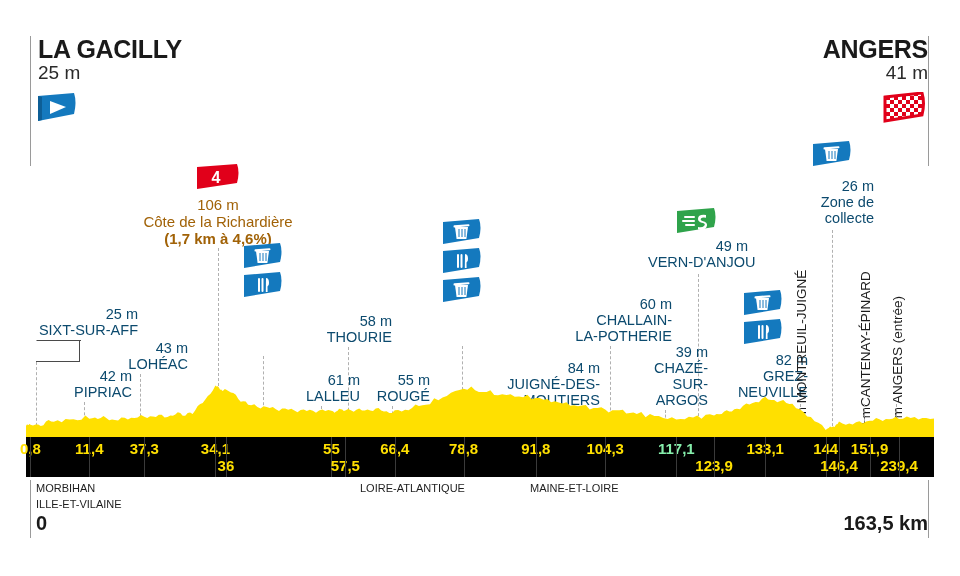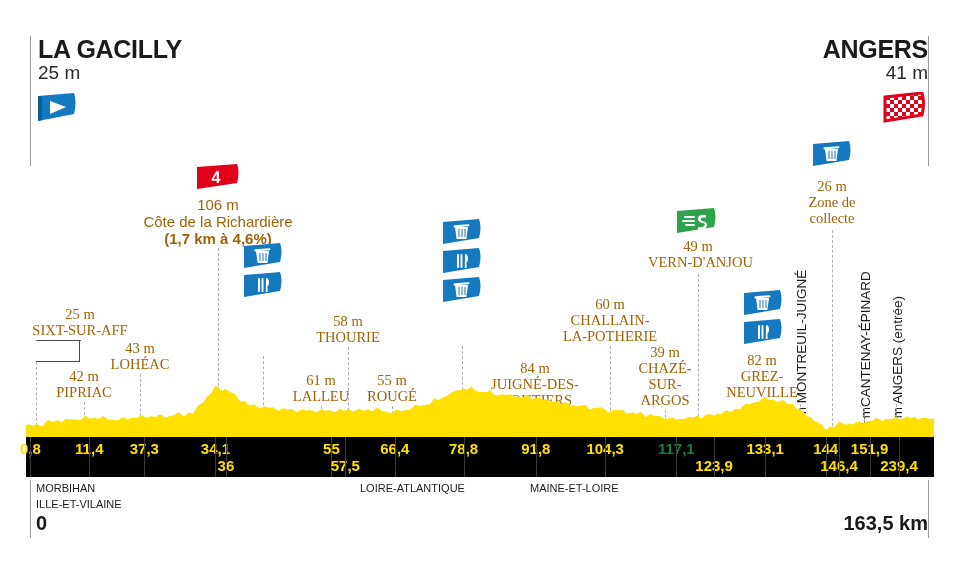--- a/index.html
+++ b/index.html
@@ -23,21 +23,21 @@
   #finish-block{right:32px;top:36px;text-align:right;}
 
   
   .edge-rule{position:absolute;width:1px;background:#9a9a9a;}
 
   
   .flag{position:absolute;}
   .flag svg{display:block;}
 
   
-  .poi{position:absolute;text-align:center;color:#a16207;font-family:Liberation Serif, serif;}
+  .poi{position:absolute;text-align:right;color:#0c4a6e;}
   .poi .alt{font-size:14.5px;line-height:16px;white-space:nowrap;}
   .poi .nm{font-size:14.5px;line-height:16px;white-space:nowrap;}
 
   
   #climb-caption{position:absolute;text-align:center;color:#a16207;}
   #climb-caption .alt{font-size:15px;line-height:17px;}
   #climb-caption .nm{font-size:15px;line-height:17px;}
   #climb-caption .grad{font-size:15px;font-weight:bold;line-height:17px;}
 
   
@@ -354,21 +354,21 @@
       <div class="km row1" style="left: 305.4px; color: rgb(255, 224, 0);">55</div>
       <div class="tick" style="left: 305.4px;"></div>
       <div class="km row1" style="left: 368.8px; color: rgb(255, 224, 0);">66,4</div>
       <div class="tick" style="left: 368.8px;"></div>
       <div class="km row1" style="left: 437.6px; color: rgb(255, 224, 0);">78,8</div>
       <div class="tick" style="left: 437.6px;"></div>
       <div class="km row1" style="left: 509.8px; color: rgb(255, 224, 0);">91,8</div>
       <div class="tick" style="left: 509.8px;"></div>
       <div class="km row1" style="left: 579.2px; color: rgb(255, 224, 0);">104,3</div>
       <div class="tick" style="left: 579.2px;"></div>
-      <div class="km row1" style="left: 650.3px; color: #15803d;">117,1</div>
+      <div class="km row1" style="left: 650.3px; color: #86efac;">117,1</div>
       <div class="tick" style="left: 650.3px;"></div>
       <div class="km row1" style="left: 739.2px; color: rgb(255, 224, 0);">133,1</div>
       <div class="tick" style="left: 739.2px;"></div>
       <div class="km row1" style="left: 799.7px; color: rgb(255, 224, 0);">144</div>
       <div class="tick" style="left: 799.7px;"></div>
       <div class="km row1" style="left: 843.6px; color: rgb(255, 224, 0);">151,9</div>
       <div class="tick" style="left: 843.6px;"></div>
       <div class="km row2" style="left: 199.9px; color: rgb(255, 224, 0);">36</div>
       <div class="tick" style="left: 199.9px;"></div>
       <div class="km row2" style="left: 319.3px; color: rgb(255, 224, 0);">57,5</div>

